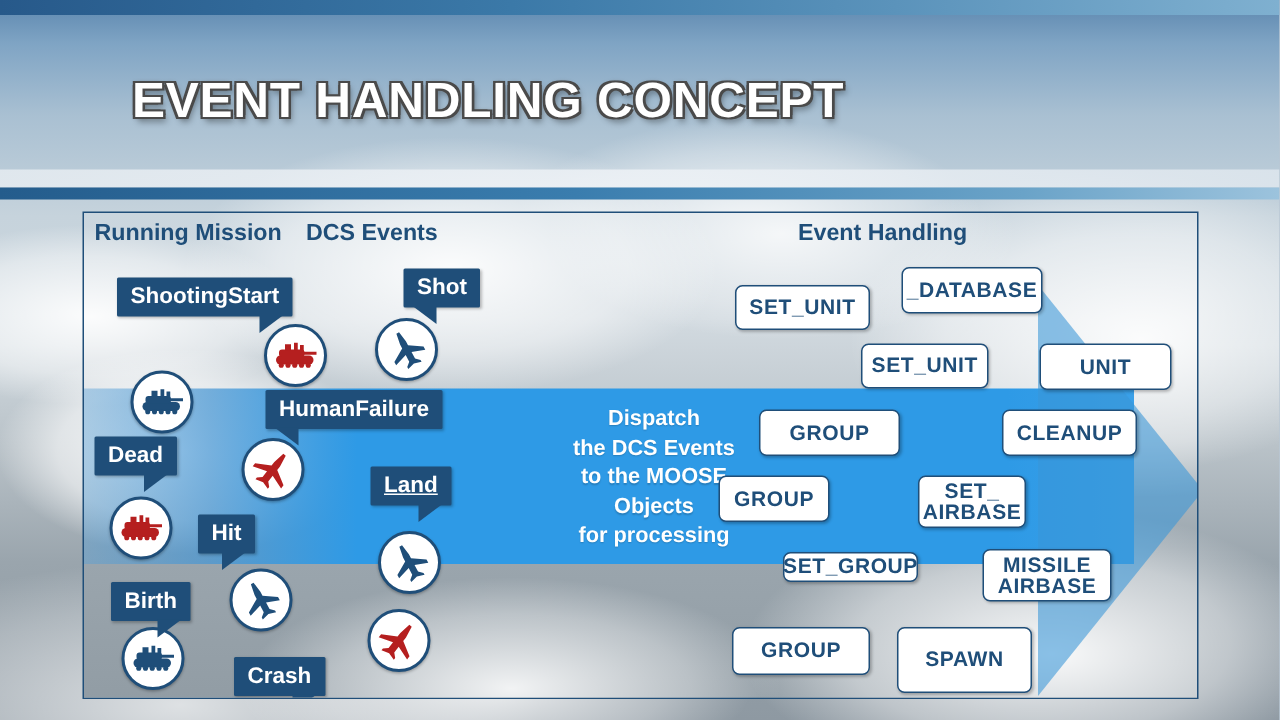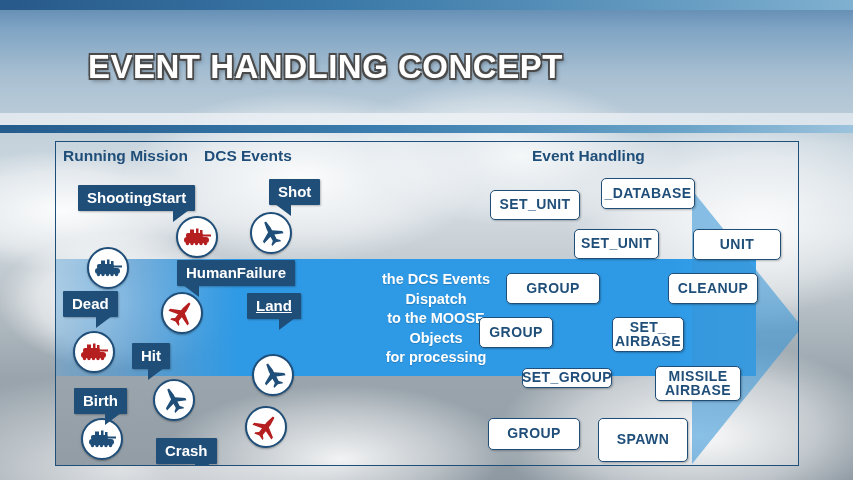--- a/index.html
+++ b/index.html
@@ -143,22 +143,22 @@
   <div class="band-blue"></div>
 
   <div class="title">EVENT HANDLING CONCEPT</div>
 
   <div class="frame">
     <div class="frame-sky"></div>
 
     <div class="arrow-band"></div>
     <div class="arrow-head"></div>
     <div class="dispatch-text">
+        <div>Dispatch</div>
         <div>the DCS Events</div>
-        <div>Dispatch</div>
         <div>to the MOOSE</div>
         <div>Objects</div>
         <div>for processing</div>
       </div>
 
     <div id="layer-headers">
         <div class="sec-head" style="left: 7px; top: 5px;">Running Mission</div>
         <div class="sec-head" style="left: 148px; top: 5px;">DCS Events</div>
         <div class="sec-head" style="left: 476px; top: 5px;">Event Handling</div>
       </div>
@@ -257,21 +257,21 @@
             <circle cx="19" cy="16.5" r="1.7" fill="#1f4e79"></circle>
             <circle cx="23.5" cy="16.5" r="1.7" fill="#1f4e79"></circle>
           </svg>
         </div>
       </div>
     <div id="layer-bubbles">
         <div class="bubble" style="left: 22px; top: 43px;"><span>ShootingStart</span><span class="tail tail-br"></span></div>
         <div class="bubble" style="left: 213px; top: 37px;"><span>Shot</span><span class="tail tail-bl"></span></div>
         <div class="bubble" style="left: 121px; top: 118px;"><span>HumanFailure</span><span class="tail tail-bl"></span></div>
         <div class="bubble" style="left: 7px; top: 149px;"><span>Dead</span><span class="tail tail-br"></span></div>
-        <div class="bubble" style="left: 191px; top: 151px; text-decoration: underline;"><span>Land</span><span class="tail tail-br"></span></div>
+        <div class="bubble" style="left: 191px; top: 169px; text-decoration: underline;"><span>Land</span><span class="tail tail-br"></span></div>
         <div class="bubble" style="left: 76px; top: 201px;"><span>Hit</span><span class="tail tail-br"></span></div>
         <div class="bubble" style="left: 18px; top: 246px;"><span>Birth</span><span class="tail tail-br"></span></div>
         <div class="bubble" style="left: 100px; top: 296px;"><span>Crash</span><span class="tail tail-br"></span></div>
       </div>
     <div id="layer-objects">
         <div class="obj-box" style="left: 434px; top: 48px; width: 90px; height: 30px;">
           <span>
             <div>SET_UNIT</div>
           </span>
         </div>

